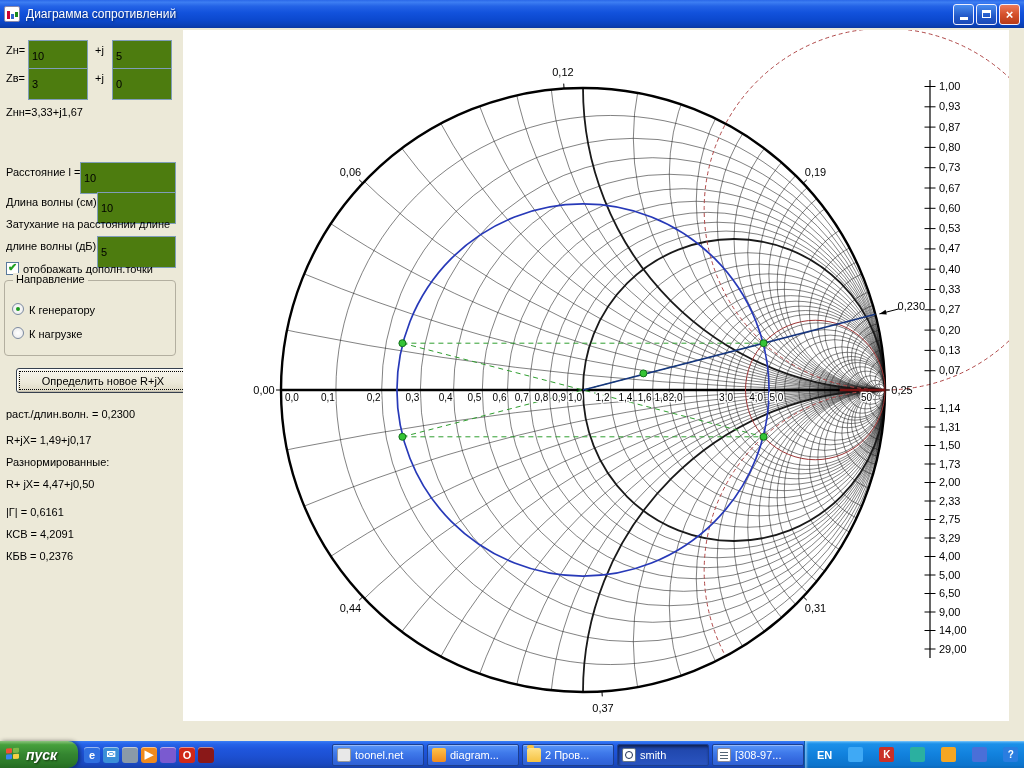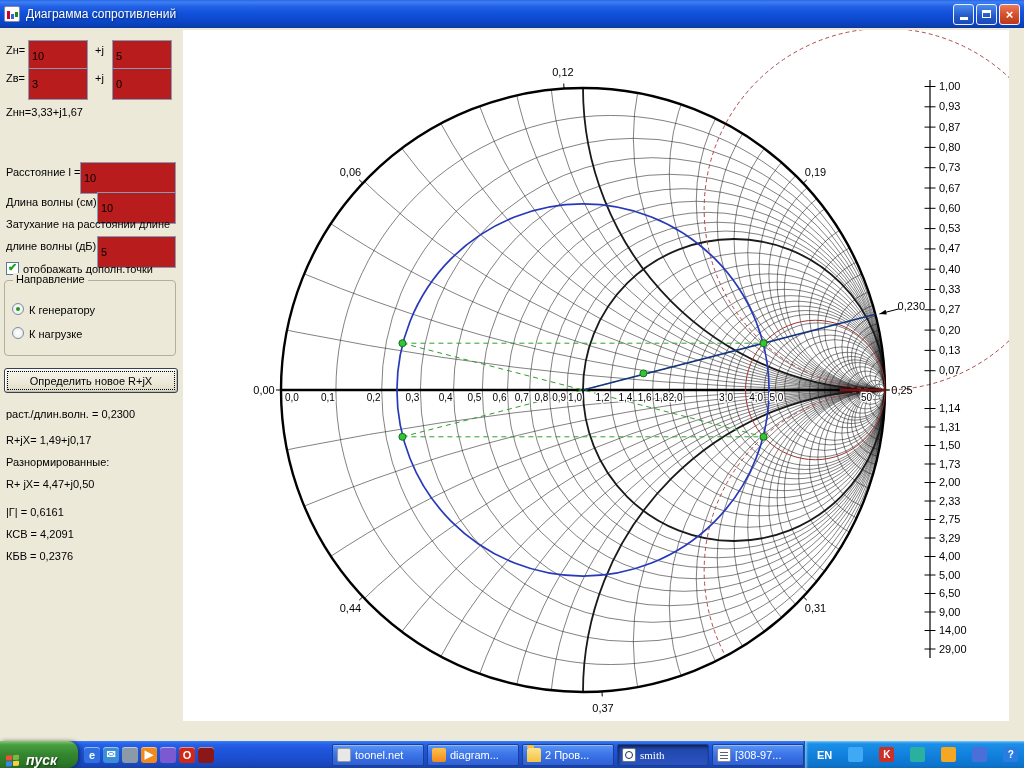--- a/index.html
+++ b/index.html
@@ -24,55 +24,55 @@
   
   .client{position:absolute;top:28px;left:0;width:1024px;height:713px;background:#ece9d8;}
   .chart-panel{position:absolute;left:183px;top:2px;width:826px;height:691px;background:#fff;}
   #smith-svg{display:block;}
   #smith-svg text{font-family:"Liberation Sans",sans-serif;}
   .halo{paint-order:stroke;stroke:#ffffff;stroke-width:2.6px;stroke-linejoin:round;}
 
   
   .left-panel{position:absolute;left:0;top:0;width:183px;height:100%;}
   .lp{position:absolute;white-space:nowrap;}
-  .field{position:absolute;background:#b91c1c;border:1px solid #7f9db9;font-size:11px;height:32px;padding:1px 3px;font-family:"Liberation Sans",sans-serif;}
+  .field{position:absolute;background:#4d7c0f;border:1px solid #7f9db9;font-size:11px;height:32px;padding:1px 3px;font-family:"Liberation Sans",sans-serif;}
   .btn3d{position:absolute;background:linear-gradient(180deg,#f6f4ec,#ece9d8 60%,#ddd8c4);border:1px solid #7a766b;border-radius:3px;
     font-size:11px;text-align:center;color:#000;cursor:default;
     box-shadow:inset 1px 1px 0 #fff, inset -1px -1px 0 #c2bdad;}
   .default-btn{border:1px solid #36404f;outline:1px dotted #000;outline-offset:-4px;}
   .groupbox{position:absolute;border:1px solid #b3afa0;border-radius:4px;}
   .group-legend{position:absolute;top:-8px;left:8px;background:#ece9d8;padding:0 3px;}
   .radio{position:absolute;width:12px;height:12px;border-radius:50%;border:1px solid #7c8aa0;background:radial-gradient(#fff,#e8e8e8);}
   .radio.checked::after{content:"";position:absolute;left:3px;top:3px;width:4px;height:4px;border-radius:50%;background:#1c9a1c;}
   .cb{position:absolute;width:13px;height:13px;border:1px solid #5a7a9c;background:#fff;}
   .cb.checked::after{content:"✔";position:absolute;left:1px;top:-2px;font-size:11px;color:#21a121;font-weight:bold;}
 
   
   .taskbar{position:absolute;left:0;bottom:0;width:1024px;height:27px;display:flex;align-items:center;
     background:linear-gradient(180deg,#3c81f3 0%,#2e6ef0 6%,#2663e8 12%,#1f56dd 30%,#1c4fd0 60%,#1a48c0 85%,#1640a8 100%);}
-  .start-btn{height:27px;width:78px;flex:none;display:flex;align-items:flex-end;padding:0 8px 0 6px;
+  .start-btn{height:27px;width:78px;flex:none;display:flex;align-items:center;padding:0 8px 0 6px;
     background:linear-gradient(180deg,#8cc47e 0%,#46a03c 14%,#348530 50%,#2c7a28 80%,#256b22 100%);
     border-radius:0 10px 10px 0;box-shadow:2px 0 4px rgba(0,0,0,.45);}
   .start-flag{width:15px;height:13px;position:relative;flex:none;transform:skewY(-4deg);}
   .start-flag i{position:absolute;width:6px;height:5px;border-radius:1px;}
   .start-flag i:nth-child(1){left:0;top:0;background:#f15036;}
   .start-flag i:nth-child(2){left:7px;top:0;background:#7db847;}
   .start-flag i:nth-child(3){left:0;top:6px;background:#3985f3;}
   .start-flag i:nth-child(4){left:7px;top:6px;background:#f8d045;}
   .start-text{color:#fff;font-style:italic;font-weight:bold;font-size:14px;margin-left:5px;text-shadow:1px 1px 2px #14320f;}
   .quicklaunch{display:flex;gap:3px;padding:0 6px;align-items:center;}
   .ql-icon{width:16px;height:16px;border-radius:3px;color:#fff;font-size:11px;font-weight:bold;
     display:flex;align-items:center;justify-content:center;box-shadow:inset 0 1px 0 rgba(255,255,255,.5);}
   .spacer{width:112px;flex:none;}
   .tasks{display:flex;gap:3px;}
   .task-btn{width:92px;height:22px;border-radius:2px;border:1px solid #1c3f90;color:#fff;font-size:11px;
     display:flex;align-items:center;gap:4px;padding:0 4px;overflow:hidden;white-space:nowrap;
     background:linear-gradient(180deg,#5a96f8,#3f79ea 40%,#356ae0 70%,#2f61d4);
     box-shadow:inset 0 1px 0 rgba(255,255,255,.35);}
-  .task-btn.active{background:linear-gradient(180deg,#1e44a8,#2a54c0);box-shadow:inset 1px 2px 3px rgba(0,0,0,.5);font-family:Liberation Serif, serif;}
+  .task-btn.active{background:linear-gradient(180deg,#1e44a8,#2a54c0);box-shadow:inset 1px 2px 3px rgba(0,0,0,.5);}
   .task-icon{width:14px;height:14px;border-radius:2px;flex:none;}
   .icon-toonel{background:#e8e8e8;border:1px solid #999;}
   .icon-diagram{background:linear-gradient(180deg,#ffc24a,#f08a1d);}
   .icon-folder{background:linear-gradient(180deg,#ffe28a,#f5c242);position:relative;border-radius:2px 2px 1px 1px;}
   .icon-folder::before{content:"";position:absolute;top:-3px;left:0;width:7px;height:3px;background:#f5c242;border-radius:2px 2px 0 0;}
   .icon-smith{background:#fff;border:1px solid #678;position:relative;}
   .icon-smith::before{content:"";position:absolute;inset:2px;border-radius:50%;border:1px solid #235;}
   .icon-doc{background:#fff;border:1px solid #889;position:relative;}
   .icon-doc::before{content:"";position:absolute;left:2px;top:3px;width:8px;height:1px;background:#567;box-shadow:0 3px 0 #567,0 6px 0 #567;}
   .tray{margin-left:auto;height:27px;display:flex;align-items:center;gap:16px;padding:0 10px 0 12px;
@@ -130,21 +130,21 @@
     <span class="lp" style="left:23px;top:235px">отображать дополн.точки</span>
 
     <div class="groupbox" style="left:4px;top:252px;width:172px;height:76px">
       <span class="group-legend">Направление</span>
     </div>
     <span class="radio checked" style="left:12px;top:275px"></span>
     <span class="lp" style="left:29px;top:276px">К генератору</span>
     <span class="radio" style="left:12px;top:299px"></span>
     <span class="lp" style="left:29px;top:300px">К нагрузке</span>
 
-    <button class="btn3d default-btn" style="left:4px;top:340px;width:174px;height:25px">Определить новое R+jX</button>
+    <button class="btn3d default-btn" style="left:16px;top:340px;width:174px;height:25px">Определить новое R+jX</button>
 
     <span class="lp" style="left:6px;top:380px">раст./длин.волн. = 0,2300</span>
     <span class="lp" style="left:6px;top:406px">R+jX= 1,49+j0,17</span>
     <span class="lp" style="left:6px;top:428px">Разнормированные:</span>
     <span class="lp" style="left:6px;top:450px">R+ jX= 4,47+j0,50</span>
     <span class="lp" style="left:6px;top:478px">|Г| = 0,6161</span>
     <span class="lp" style="left:6px;top:500px">КСВ = 4,2091</span>
     <span class="lp" style="left:6px;top:522px">КБВ = 0,2376</span>
   </div>
 

